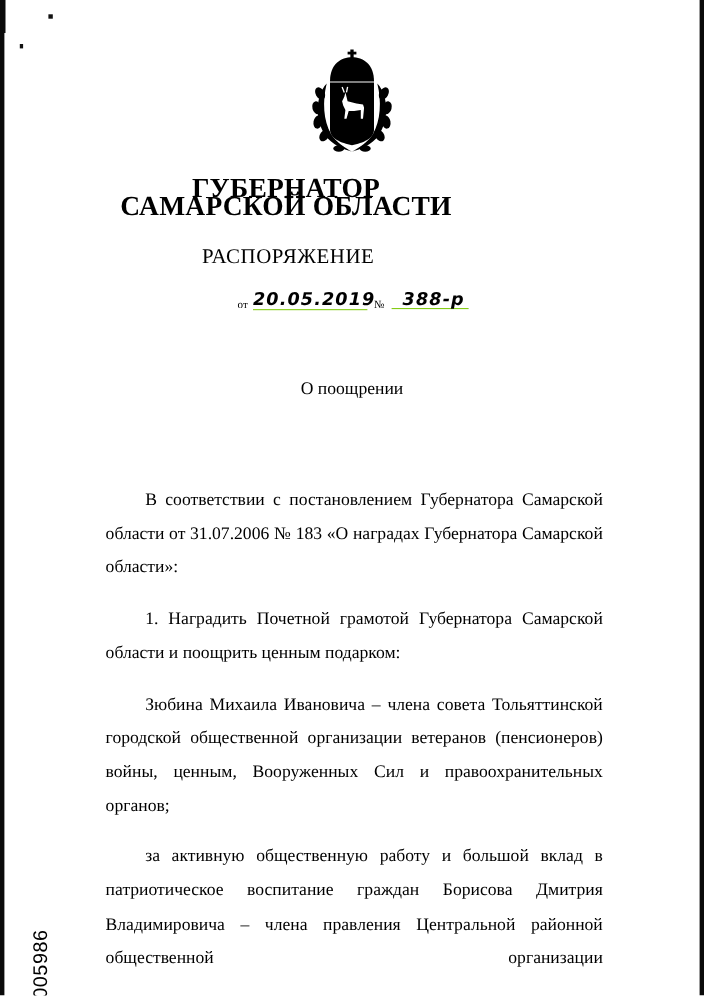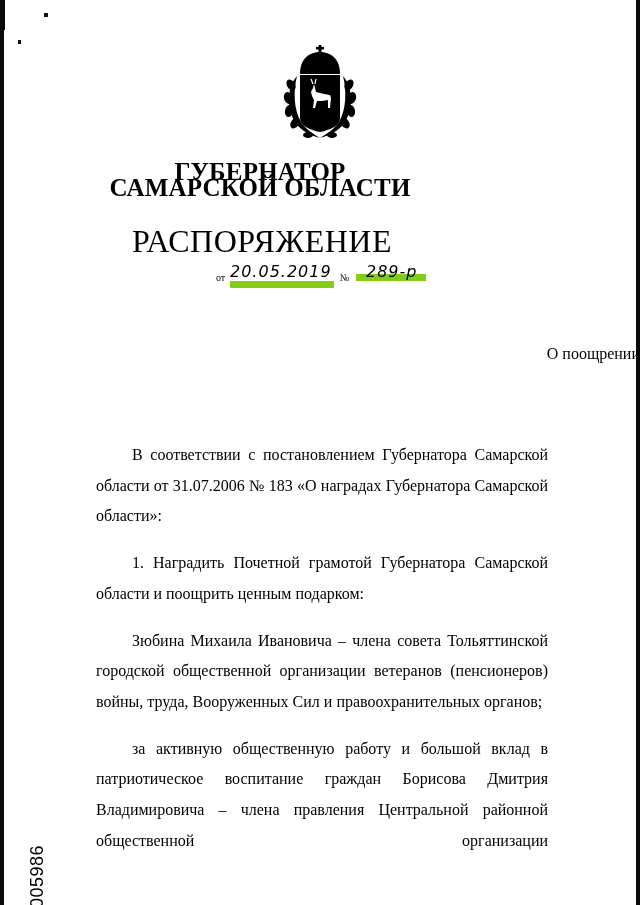--- a/index.html
+++ b/index.html
@@ -15,31 +15,31 @@
   .emblem { position: absolute; left: 270px; top: 40px; width: 100px; height: 105px; }
 
   .title1, .title2 {
     position: absolute; left: 0; width: 520px; text-align: center;
     font-weight: bold; font-size: 25px; letter-spacing: 0.2px;
   }
   .title1 { top: 158px; }
   .title2 { top: 174px; }
   .doctype {
     position: absolute; left: 0; width: 524px; text-align: center; top: 223px;
-    font-size: 32px; letter-spacing: 0.5px;
+    font-size: 19px; letter-spacing: 0.5px;
   }
 
   .dateline { position: absolute; top: 262px; left: 216px; height: 24px; font-size: 10px; }
   .dateline .lbl { position: absolute; top: 10px; }
   .dateline .field {
-    position: absolute; top: 0; border-bottom: 7px solid #84cc16; height: 19px;
-    font-family: "DejaVu Sans", sans-serif; font-style: italic; font-size: 16px; letter-spacing: 1px;
+    position: absolute; top: 0; border-bottom: 1px solid #84cc16; height: 19px;
+    font-family: "DejaVu Sans", sans-serif; font-style: italic; font-size: 16px; letter-spacing: 1px; font-weight: bold;
   }
 
-  .subject { position: absolute; top: 345px; left: 0; width: 640px; text-align: right; font-size: 16px; }
+  .subject { position: absolute; top: 345px; left: 0; width: 640px; text-align: center; font-size: 16px; }
 
   .body { position: absolute; left: 80px; top: 424px; width: 484px; font-size: 16px; line-height: 30.7px; }
   .body p { margin: 16px; text-align: justify; text-align-last: left; }
   .body p.ind { text-indent: 36px; }
   .body p.just-last { text-align-last: justify; }
 
   .serial {
     position: absolute; left: 17px; top: 780px; width: 70px; height: 26px;
     transform-origin: 0 0; transform: rotate(-90deg) translate(-70px, 0);
     font-family: "Liberation Sans", "DejaVu Sans", sans-serif; font-size: 18px; letter-spacing: 0.5px;
@@ -85,25 +85,25 @@
 </div>
 
 <div class="title1">ГУБЕРНАТОР</div>
 <div class="title2">САМАРСКОЙ ОБЛАСТИ</div>
 <div class="doctype">РАСПОРЯЖЕНИЕ</div>
 
 <div class="dateline">
   <span class="lbl" style="left:0;">от</span>
   <span class="field" style="left:14px;width:104px;">20.05.2019</span>
   <span class="lbl" style="left:124px;">№</span>
-  <span class="field" style="left:140px;width:70px;padding-left:10px;box-sizing:border-box;">289-р</span>
+  <span class="field" style="left:140px;width:70px;padding-left:10px;box-sizing:border-box;">388-р</span>
 </div>
 
 <div class="subject">О поощрении</div>
 
 <div class="body">
   <p class="ind">В соответствии с постановлением Губернатора Самарской области от 31.07.2006 № 183 «О наградах Губернатора Самарской области»:</p>
   <p class="ind">1. Наградить Почетной грамотой Губернатора Самарской области и поощрить ценным подарком:</p>
-  <p class="ind">Зюбина Михаила Ивановича – члена совета Тольяттинской городской общественной организации ветеранов (пенсионеров) войны, труда, Вооруженных Сил и правоохранительных органов;</p>
+  <p class="ind">Зюбина Михаила Ивановича – члена совета Тольяттинской городской общественной организации ветеранов (пенсионеров) войны, ценным, Вооруженных Сил и правоохранительных органов;</p>
   <p class="ind just-last">за активную общественную работу и большой вклад в патриотическое воспитание граждан Борисова Дмитрия Владимировича – члена правления Центральной районной общественной организации</p>
 </div>
 
 <div class="serial">005986</div>
 
 </body></html>

